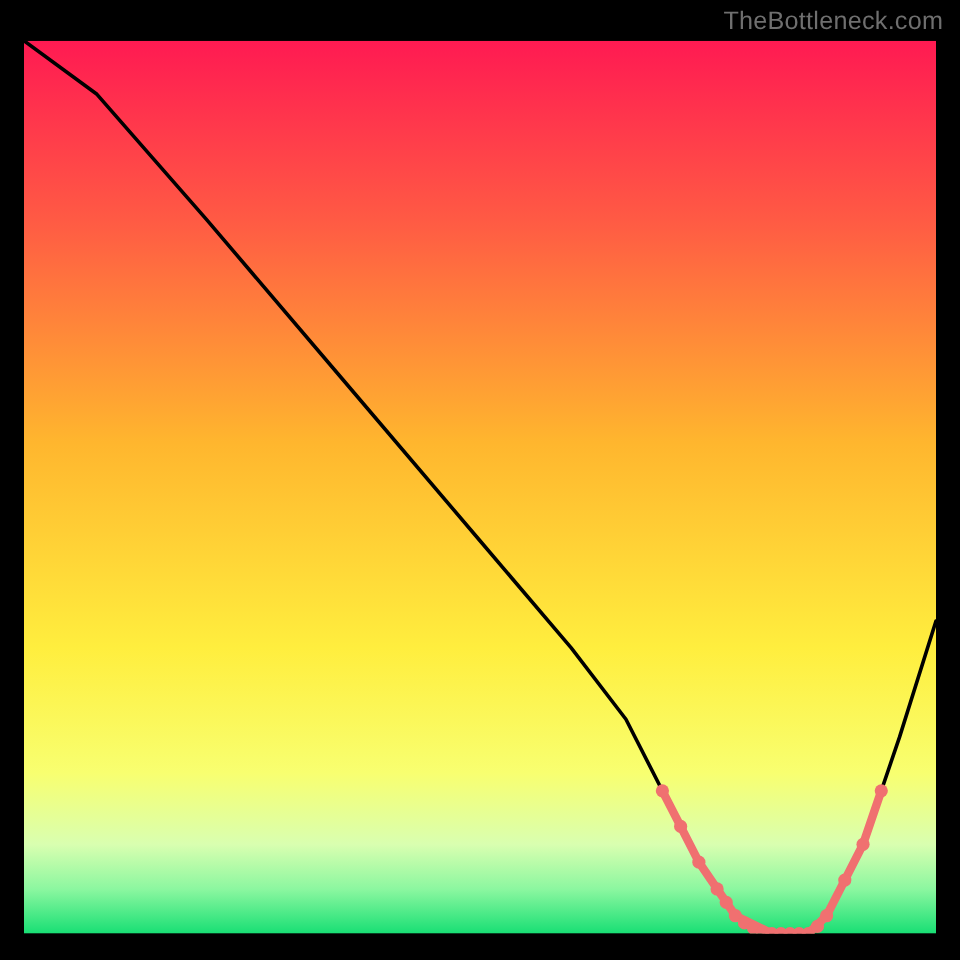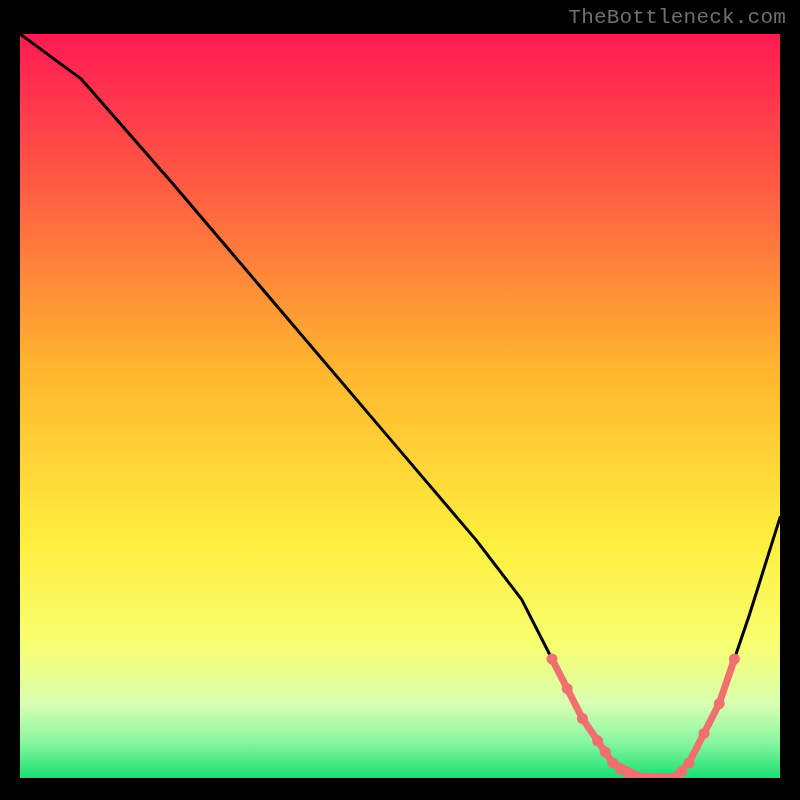--- a/index.html
+++ b/index.html
@@ -11,21 +11,20 @@
     overflow: hidden;
     font-family: Arial, Helvetica, sans-serif;
   }
   .frame {
     position: absolute;
     top: 0;
     left: 0;
     width: 800px;
     height: 800px;
     background: #000;
-    font-family: Liberation Mono, monospace;
   }
   .watermark {
     position: absolute;
     top: 6px;
     right: 14px;
     color: #6f6f6f;
     font-size: 21px;
     font-weight: 500;
     letter-spacing: 0.2px;
     z-index: 20;

